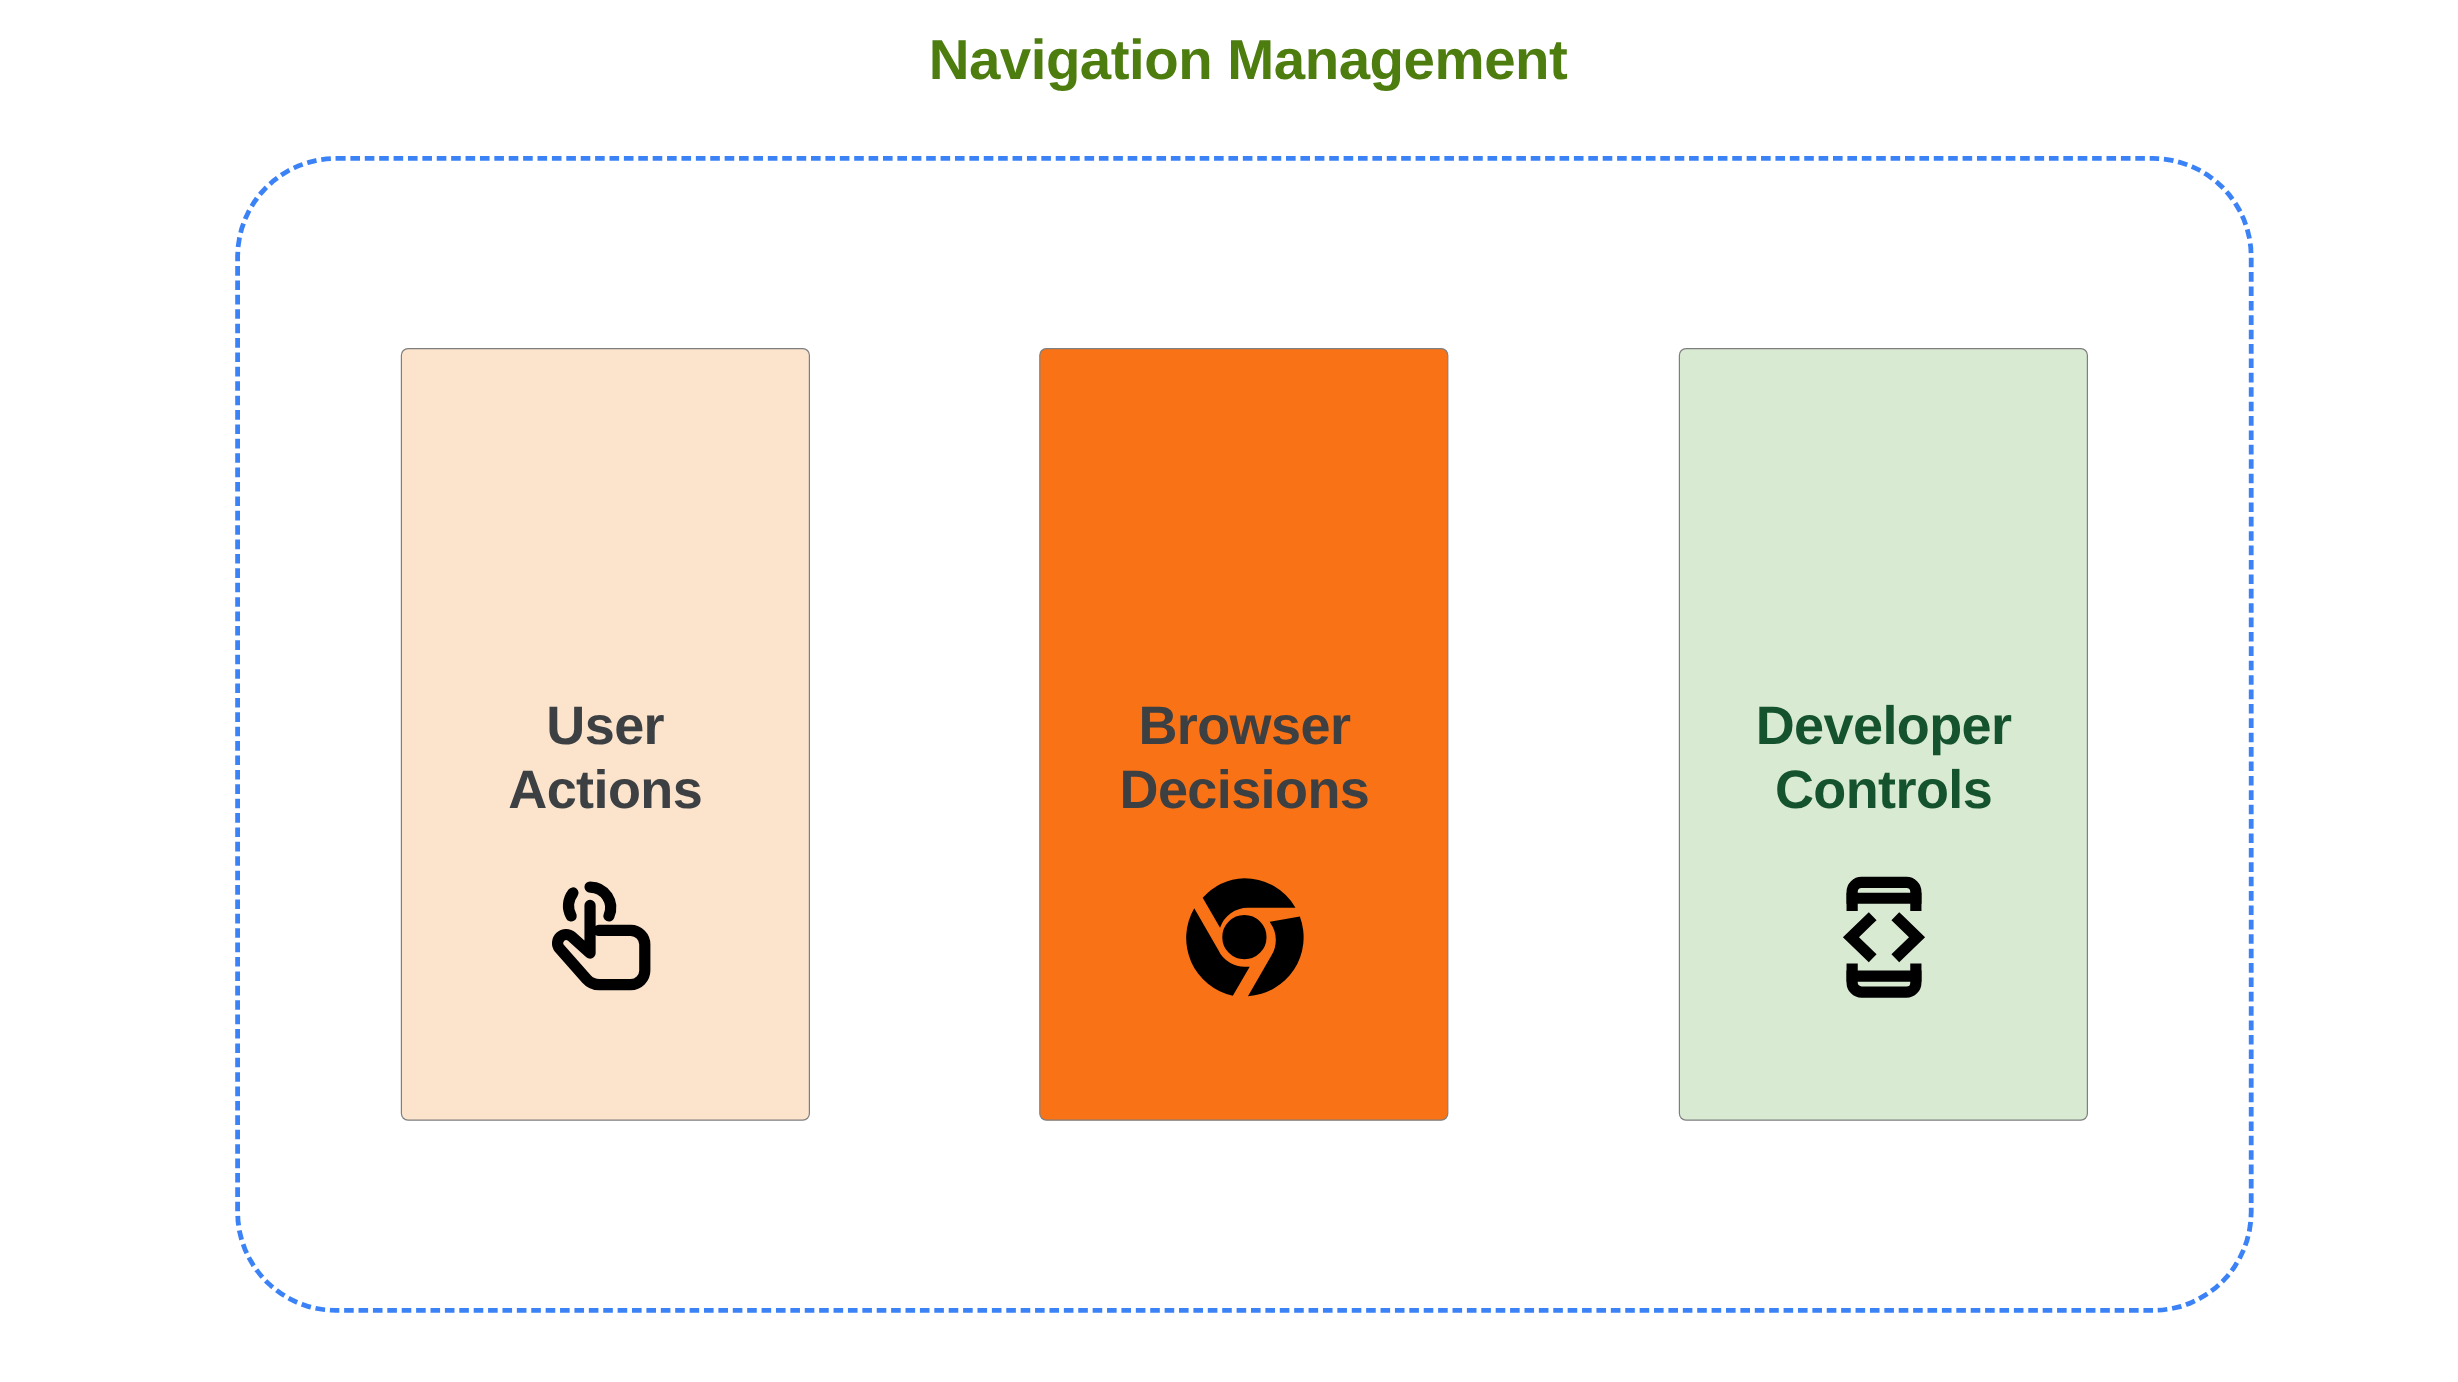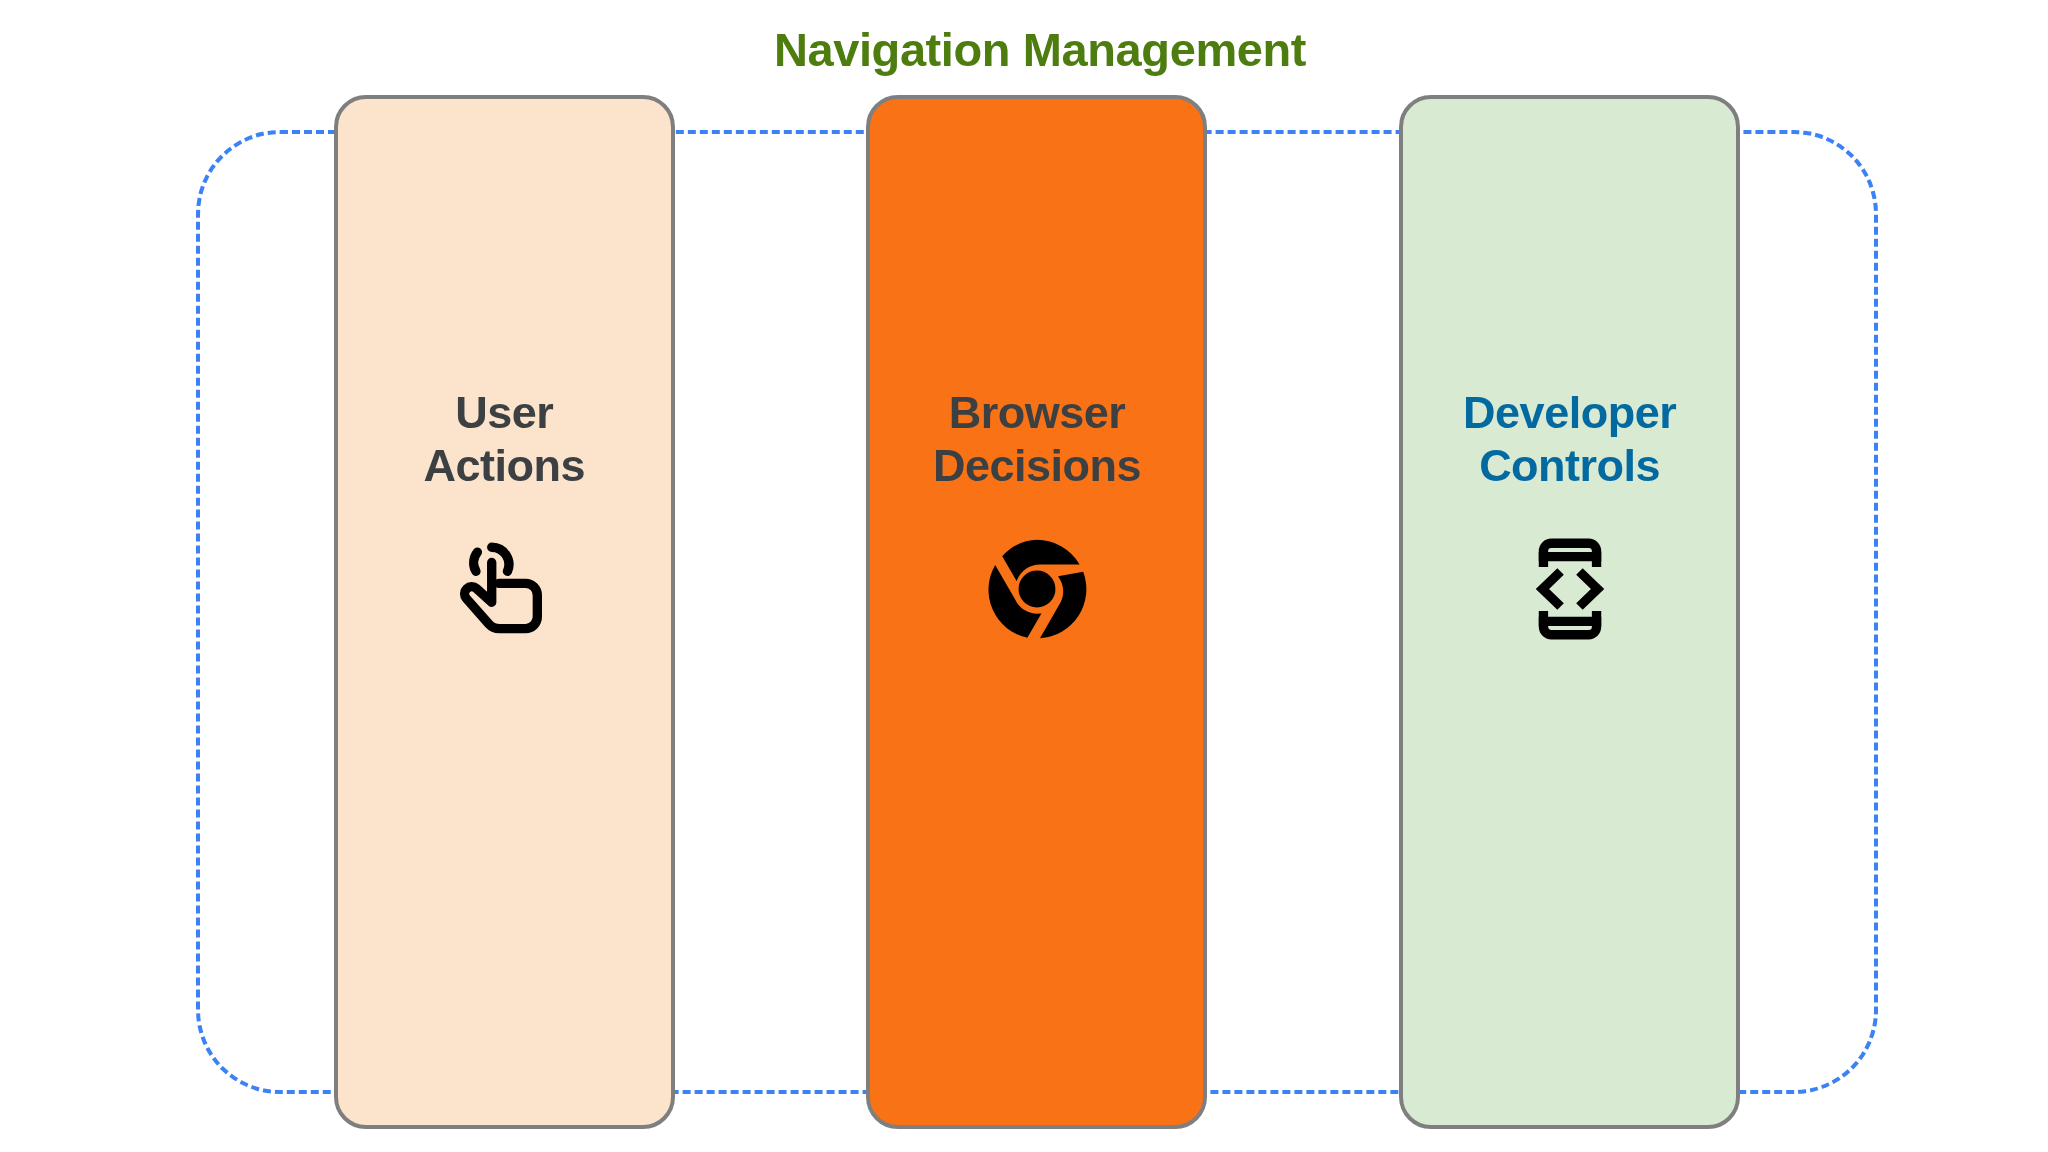--- a/index.html
+++ b/index.html
@@ -61,24 +61,24 @@
     flex-direction: row;
     align-items: center;
     justify-content: space-around;
     box-sizing: border-box;
     padding: 0 42px;
   }
 
   .card {
     position: relative;
     width: 341px;
-    height: 1034px;
+    height: 644px;
     box-sizing: border-box;
-    border-radius: 32px;
-    border: 4px solid #737373;
+    border-radius: 6px;
+    border: 1px solid #737373;
     display: flex;
     flex-direction: column;
     align-items: center;
     justify-content: flex-start;
   }
 
   .card-inner {
     position: absolute;
     top: 287px;
     left: 0;
@@ -150,21 +150,21 @@
             <path fill="#000" d="M21.4 8.5A10 10 0 0 1 12.6 22l4-6.93A5 5 0 0 0 16.4 9.6l-.12-.2z"></path>
             <circle cx="12" cy="12" r="3.4" fill="#000"></circle>
             <circle cx="12" cy="12" r="3.4" fill="none" stroke="#000" stroke-width="0.7"></circle>
           </svg>
         </div>
       </div>
     </div>
 
     <div class="card" id="card-2" style="background: rgb(217, 234, 211); border-color: rgb(127, 127, 127);">
       <div class="card-inner">
-        <div class="card-title" style="color: #0369a1;">Developer
+        <div class="card-title" style="color: #14532d;">Developer
 Controls</div>
         <div class="card-icon">
           <svg viewBox="0 0 24 24" fill="none" xmlns="http://www.w3.org/2000/svg">
             <path d="M6.6 6.6V4.3a1.6 1.6 0 0 1 1.6-1.6h7.6a1.6 1.6 0 0 1 1.6 1.6v2.3" stroke="#000" stroke-width="1.9" stroke-linecap="square" fill="none"></path>
             <path d="M6.6 5.4h10.8" stroke="#000" stroke-width="1.9" stroke-linecap="square"></path>
             <path d="M6.6 17.4v2.3a1.6 1.6 0 0 0 1.6 1.6h7.6a1.6 1.6 0 0 0 1.6-1.6v-2.3" stroke="#000" stroke-width="1.9" stroke-linecap="square" fill="none"></path>
             <path d="M6.6 18.6h10.8" stroke="#000" stroke-width="1.9" stroke-linecap="square"></path>
             <path d="M9.4 9.1 6.4 12l3 2.9" stroke="#000" stroke-width="1.9" stroke-linecap="square" stroke-linejoin="miter" fill="none"></path>
             <path d="M14.6 9.1 17.6 12l-3 2.9" stroke="#000" stroke-width="1.9" stroke-linecap="square" stroke-linejoin="miter" fill="none"></path>
           </svg>

